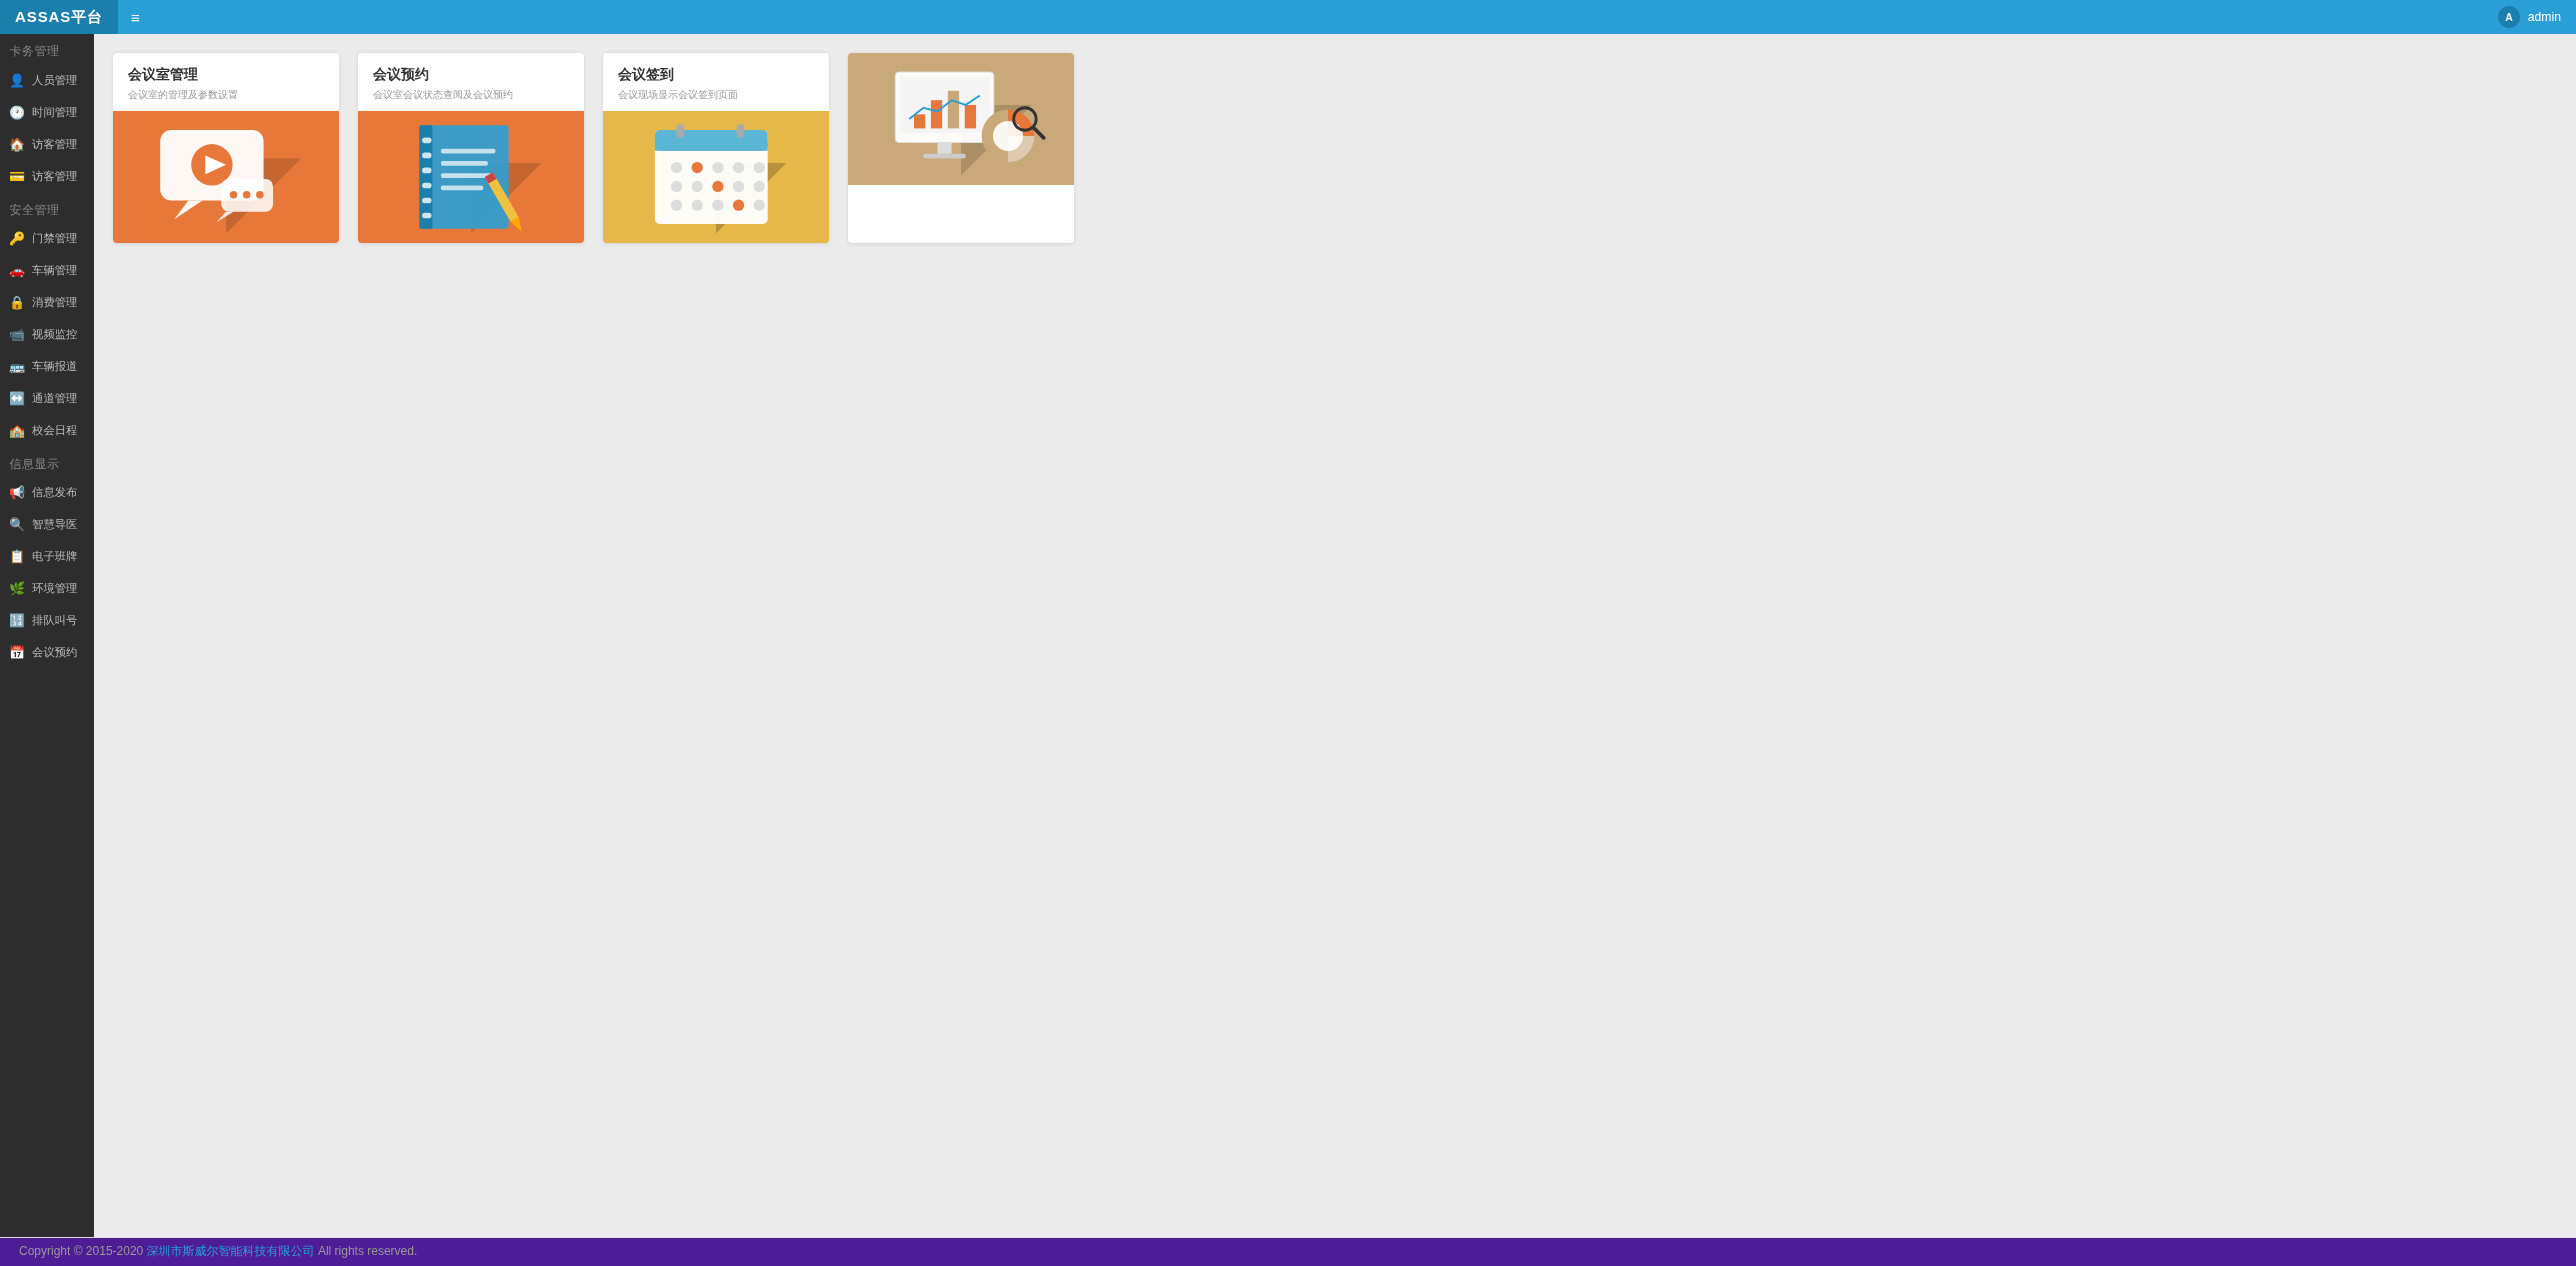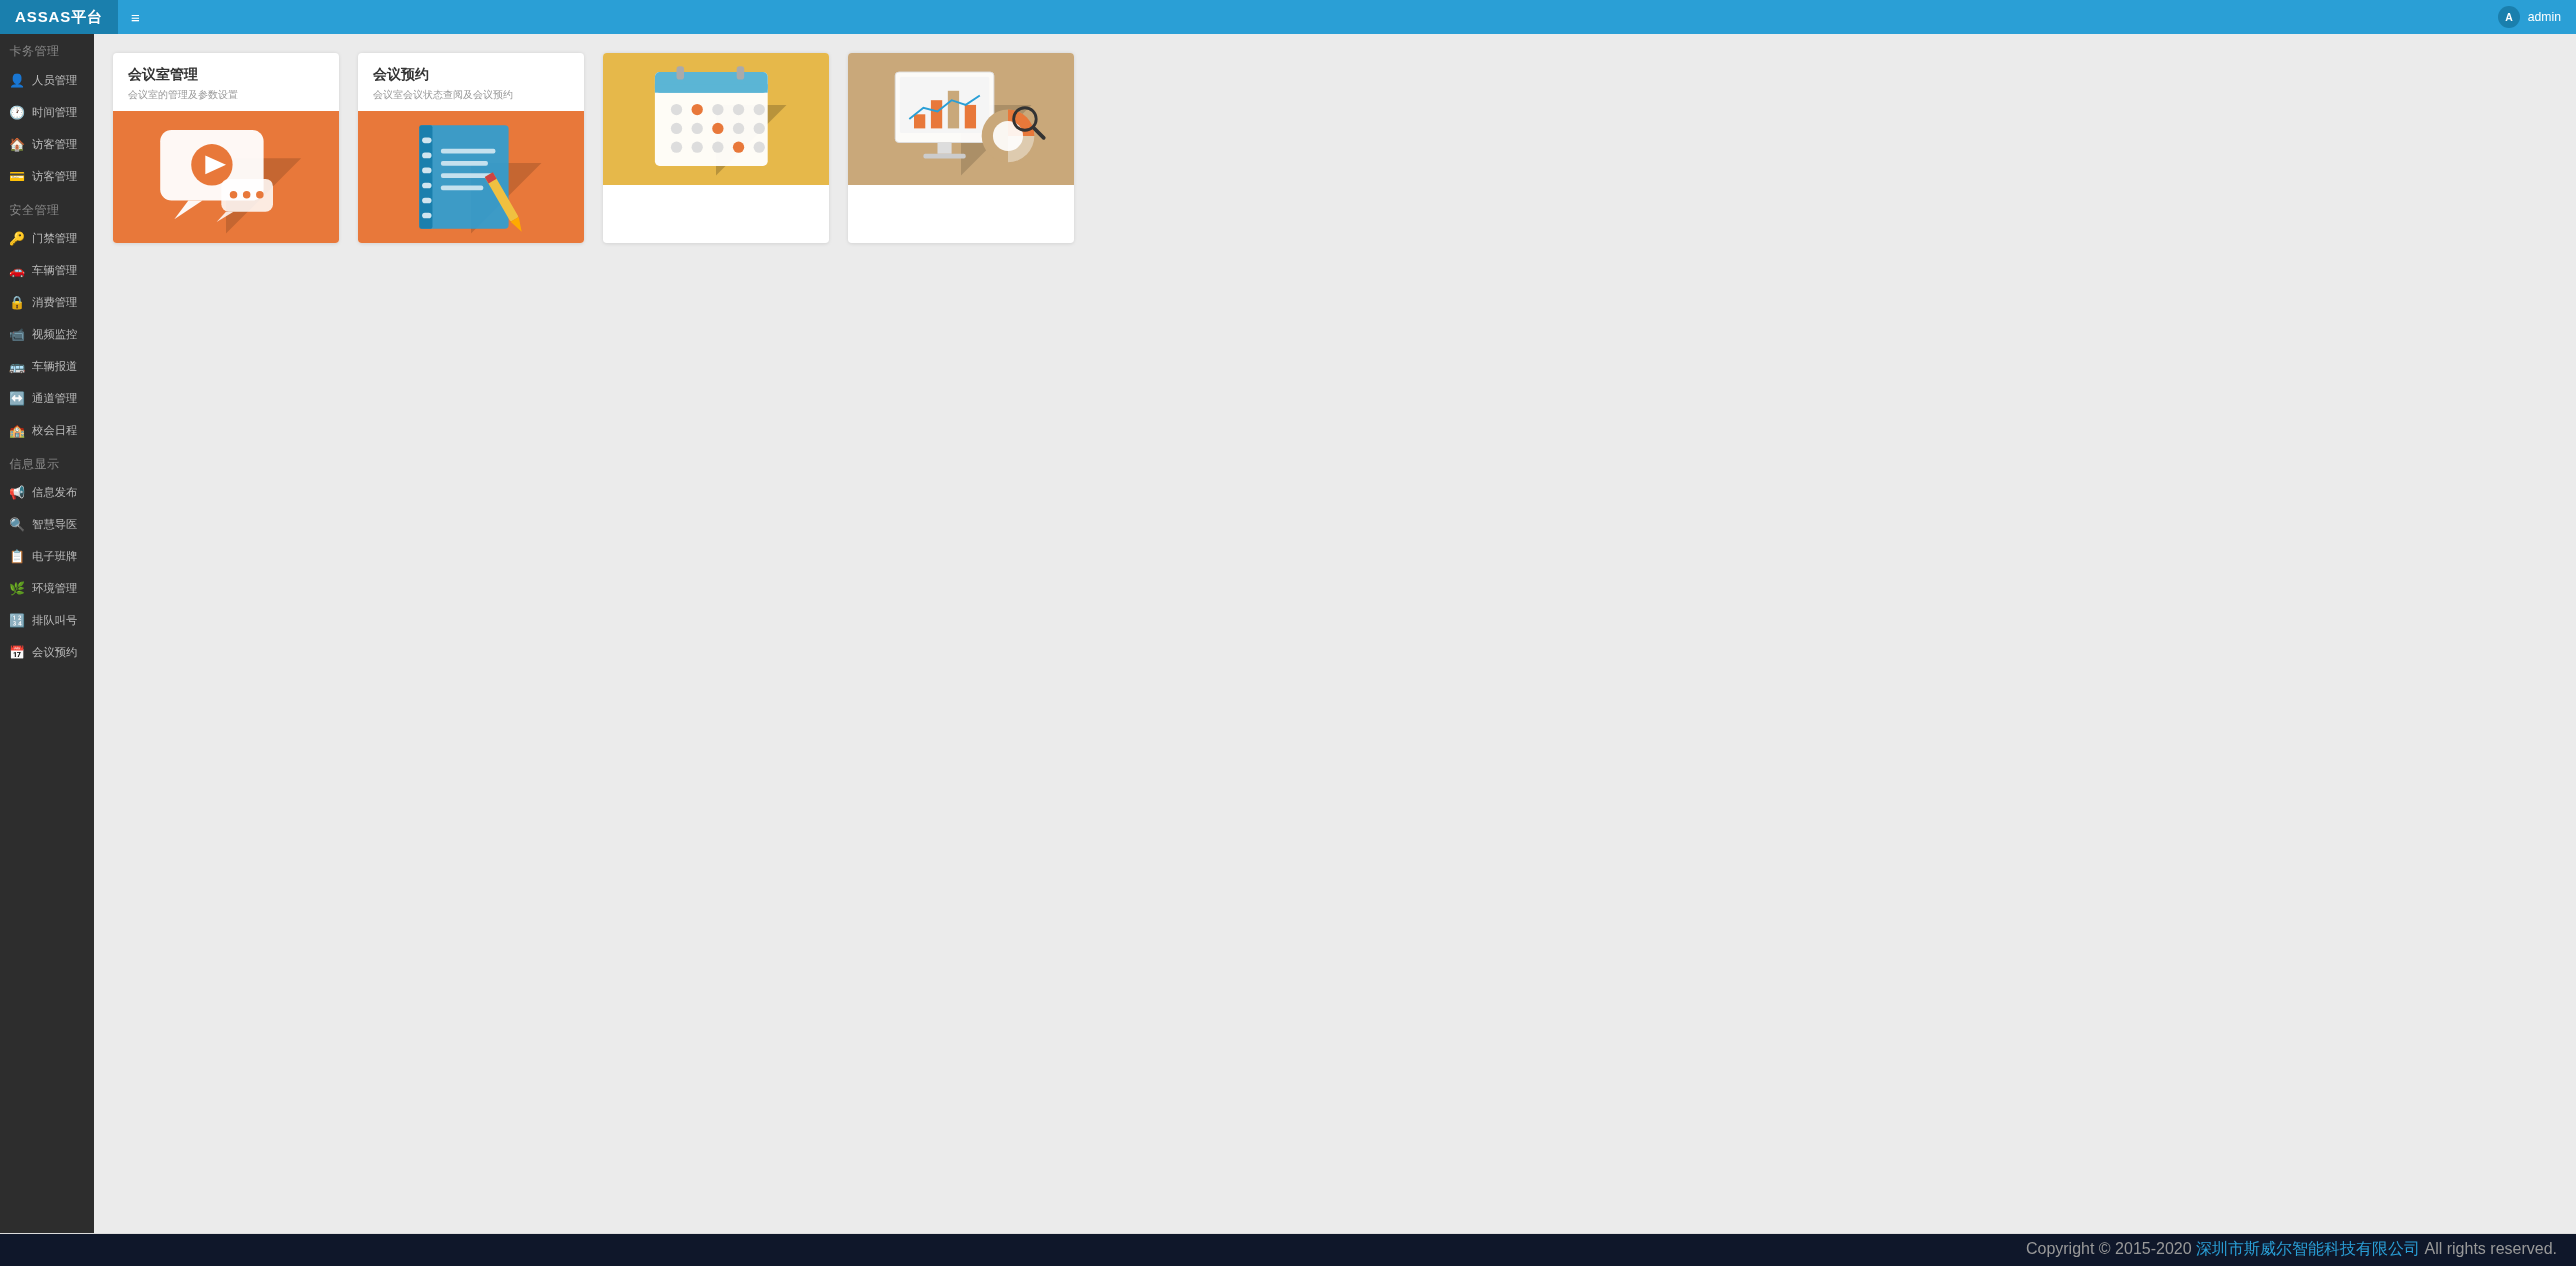--- a/index.html
+++ b/index.html
@@ -162,26 +162,26 @@
       position: relative;
     }
 
     .card-image.orange { background: #e8783a; }
     .card-image.orange2 { background: #e8783a; }
     .card-image.yellow { background: #e6b84a; }
     .card-image.tan { background: #c9a87a; }
 
     
     .footer {
-      background: #0f172a;
+      background: #4c1d95;
       border-top: 0.9px solid #ddd;
       padding: 5.7px 19px;
-      font-size: 16px;
+      font-size: 12px;
       color: #999;
-      text-align: right;
+      text-align: left;
       flex-shrink: 0;
     }
     .footer a { color: #2a9fd6; text-decoration: none; }
   </style>
 </head>
 <body>
 
 <nav class="topnav">
   <div class="brand">ASSAS平台</div>
   <div class="hamburger">≡</div>
@@ -324,20 +324,24 @@
 
     <g transform="rotate(-30, 140, 90)">
       <rect x="128" y="60" width="10" height="55" rx="2" fill="#f0c040"></rect>
       <polygon points="128,115 138,115 133,130" fill="#ffaa00"></polygon>
       <rect x="128" y="60" width="10" height="8" fill="#cc4444"></rect>
     </g>
   </svg>
           </div>
         </div>
         <div class="card">
+          <div class="card-header">
+            <div class="card-title">会议签到</div>
+            <div class="card-subtitle">会议现场显示会议签到页面</div>
+          </div>
           <div class="card-image yellow">
             <svg viewBox="0 0 200 140" xmlns="http://www.w3.org/2000/svg" width="188" height="132">
 
     <polygon points="100,130 175,55 100,55" fill="rgba(0,0,0,0.2)"></polygon>
 
     <rect x="35" y="20" width="120" height="100" rx="5" fill="#fff" opacity="0.95"></rect>
 
     <rect x="35" y="20" width="120" height="22" rx="5" fill="#5bb5d5"></rect>
     <rect x="35" y="33" width="120" height="9" fill="#5bb5d5"></rect>
 

